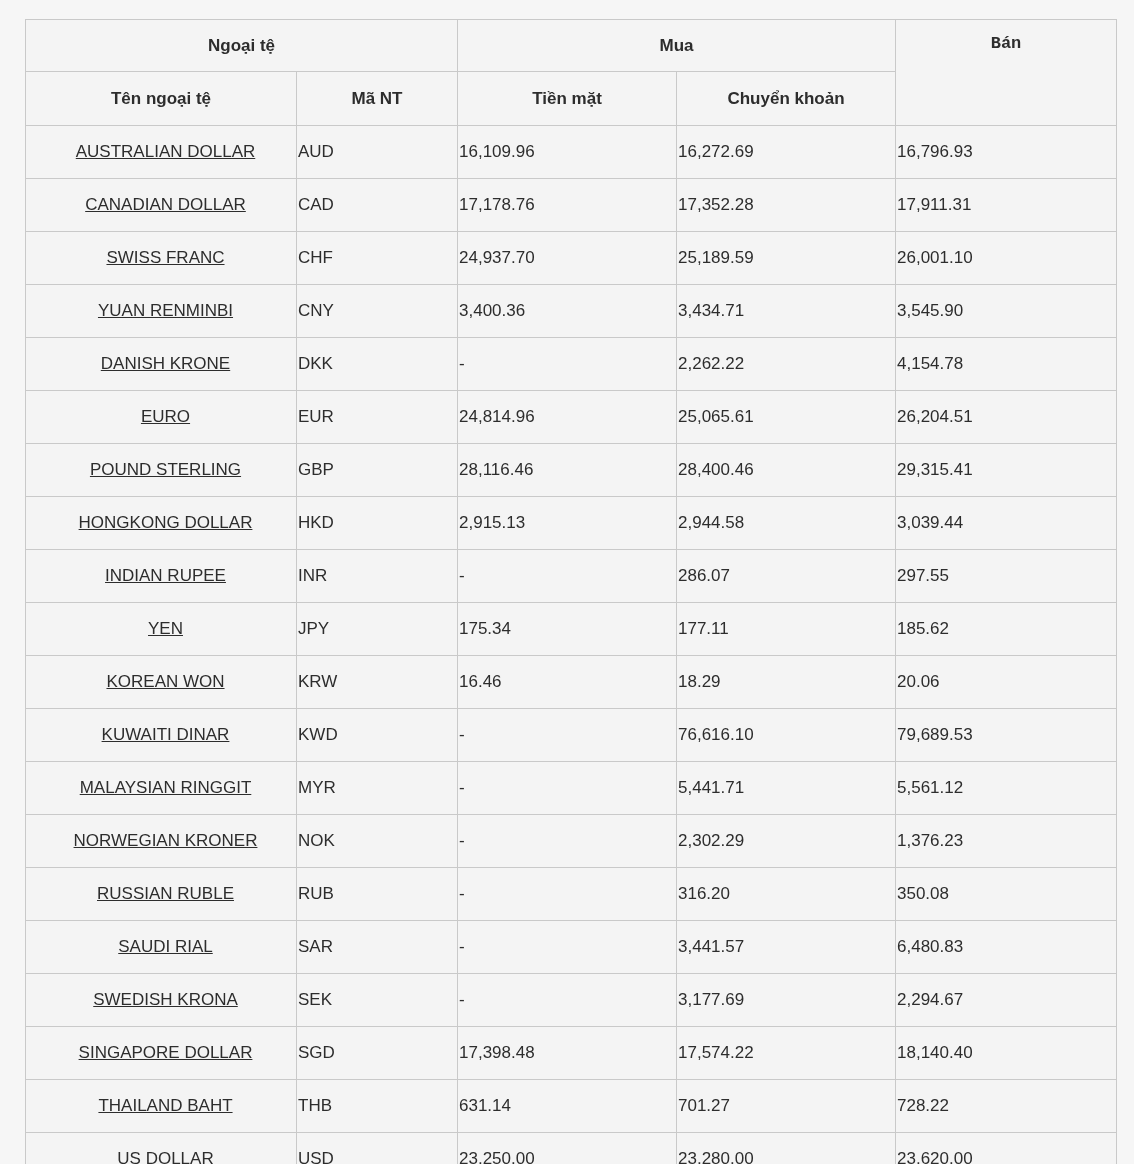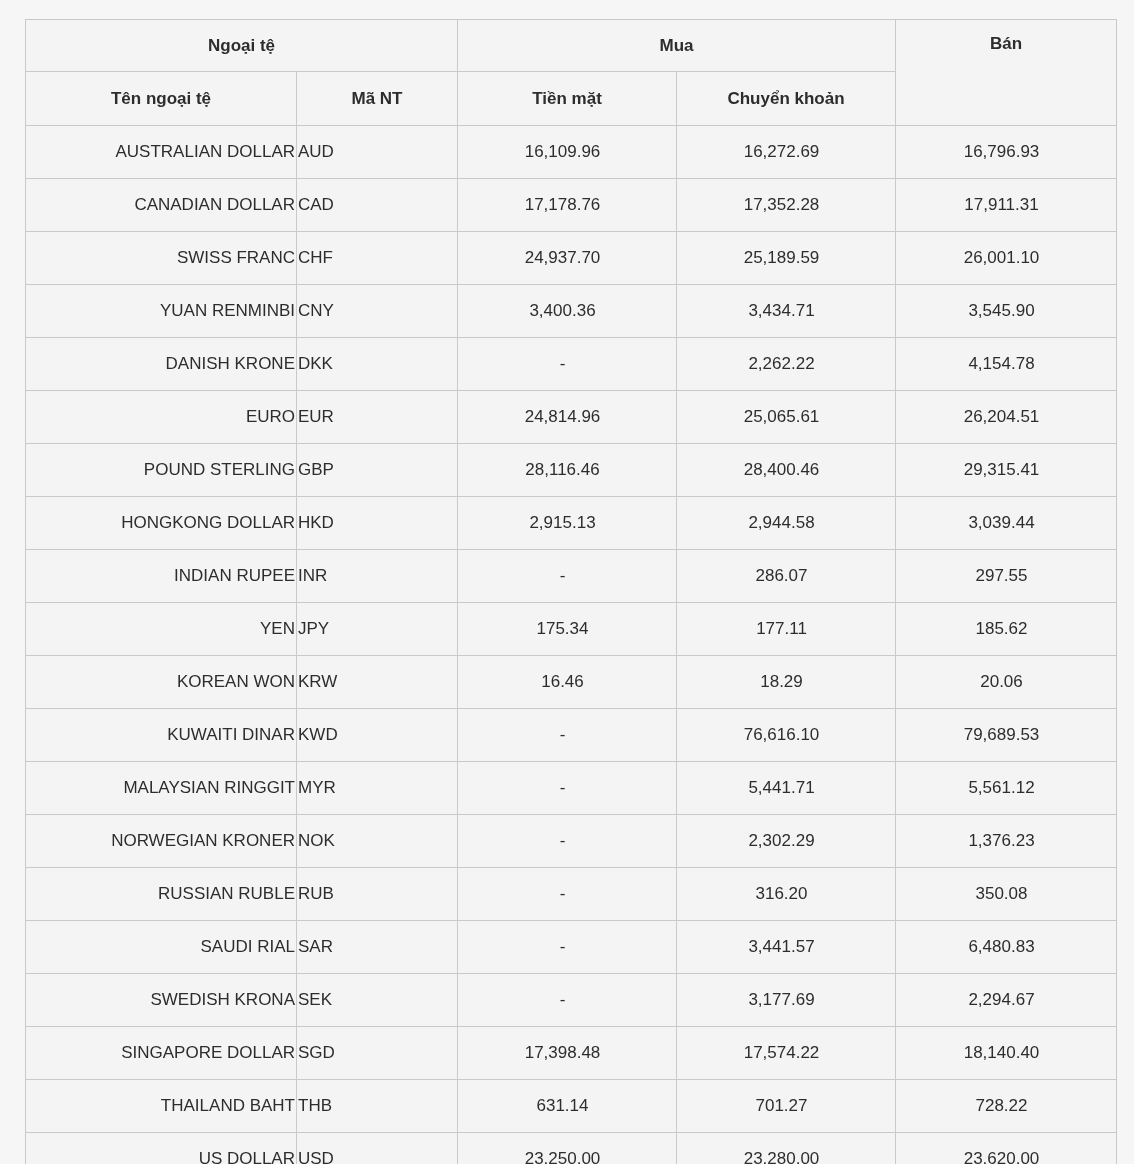--- a/index.html
+++ b/index.html
@@ -29,24 +29,25 @@
     overflow: hidden;
     white-space: nowrap;
   }
   table.fx thead th { font-weight: bold; }
   tr.group-row th { height: 49px; }
   tr.sub-row th { height: 51px; }
   table.fx tbody td { height: 50px; }
   th.sell-h {
     vertical-align: top;
     padding-top: 14px;
-  }
-  td.name-c { text-align: right; padding-left: 10px; }
+    font-family: Liberation Mono, monospace;
+  }
+  td.name-c { text-align: center; padding-left: 10px; text-decoration: underline; }
   td.code-c { }
-  td.num-c  { text-align: center; padding-right: 10px; }
+  td.num-c  { text-align: left; padding-right: 10px; }
   col.c-name { width: 271px; }
   col.c-code { width: 161px; }
   col.c-cash { width: 219px; }
   col.c-transfer { width: 219px; }
   col.c-sell { width: 221px; }
 </style>
 </head>
 <body>
 
 <div class="page">

